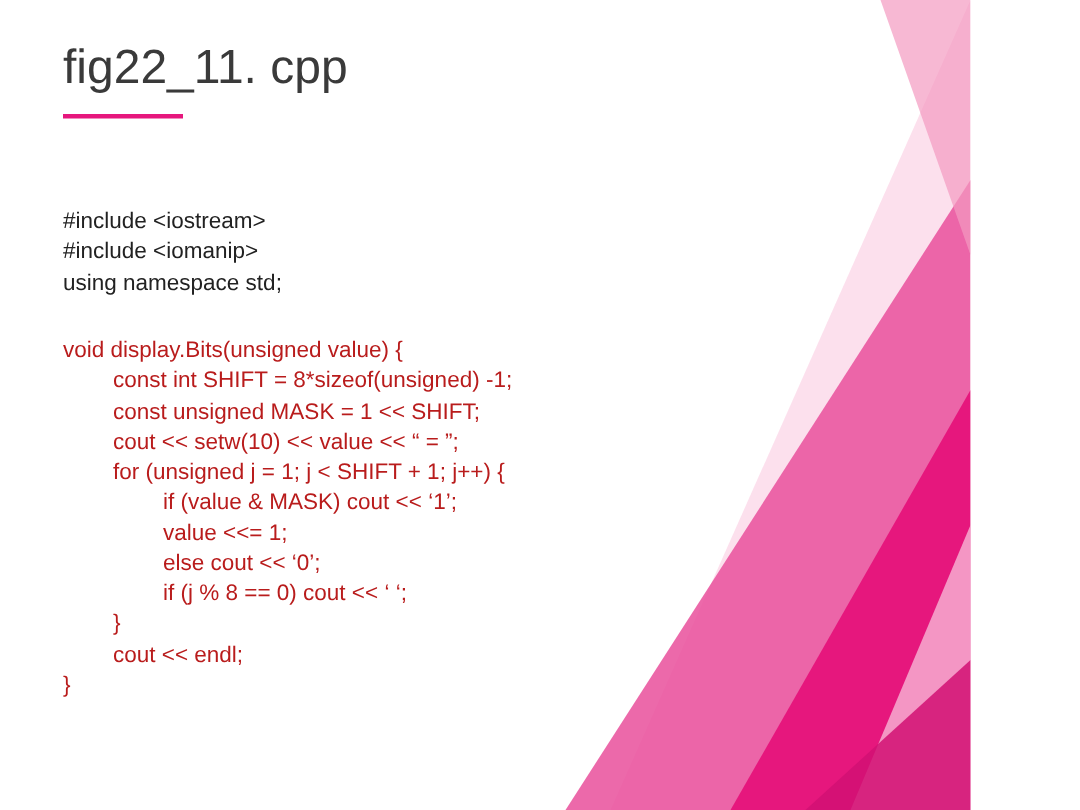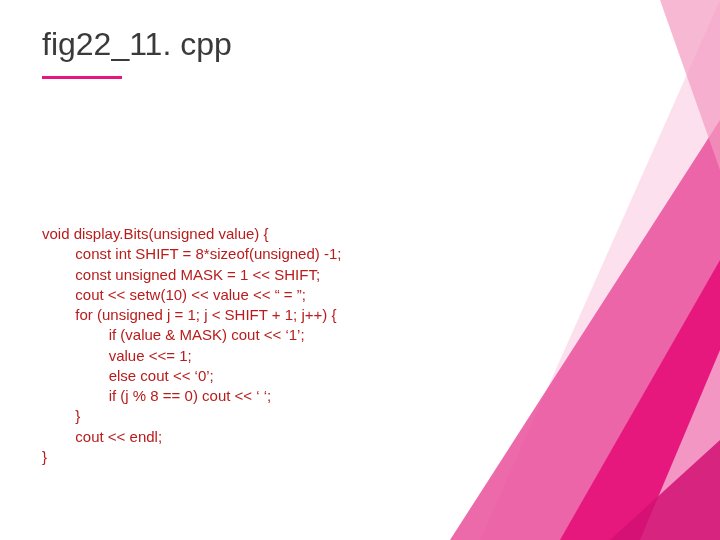--- a/index.html
+++ b/index.html
@@ -5,21 +5,21 @@
   * { margin: 0; padding: 0; box-sizing: border-box; }
   body {
     width: 720px;
     height: 540px;
     background: #ffffff;
     font-family: "Segoe UI", Tahoma, Geneva, sans-serif;
     position: relative;
     overflow: hidden;
   }
   .slide {
-    width: 720px;
+    width: 647px;
     height: 540px;
     position: relative;
   }
   .title {
     position: absolute;
     top: 26px;
     left: 42px;
     font-size: 32px;
     font-weight: 400;
     color: #3a3a3a;
@@ -60,20 +60,23 @@
   }
 </style>
 </head>
 <body>
 
 <div class="slide">
 
   <div class="title">fig22_11. cpp</div>
   <div class="underline"></div>
 
+  <div class="block1">#include &lt;iostream&gt;
+#include &lt;iomanip&gt;
+using namespace std;</div>
 
   <div class="block2">void display.Bits(unsigned value) {
         const int SHIFT = 8*sizeof(unsigned) -1;
         const unsigned MASK = 1 &lt;&lt; SHIFT;
         cout &lt;&lt; setw(10) &lt;&lt; value &lt;&lt; “ = ”;
         for (unsigned j = 1; j &lt; SHIFT + 1; j++) {
                 if (value &amp; MASK) cout &lt;&lt; ‘1’;
                 value &lt;&lt;= 1;
                 else cout &lt;&lt; ‘0’;
                 if (j % 8 == 0) cout &lt;&lt; ‘ ‘;

